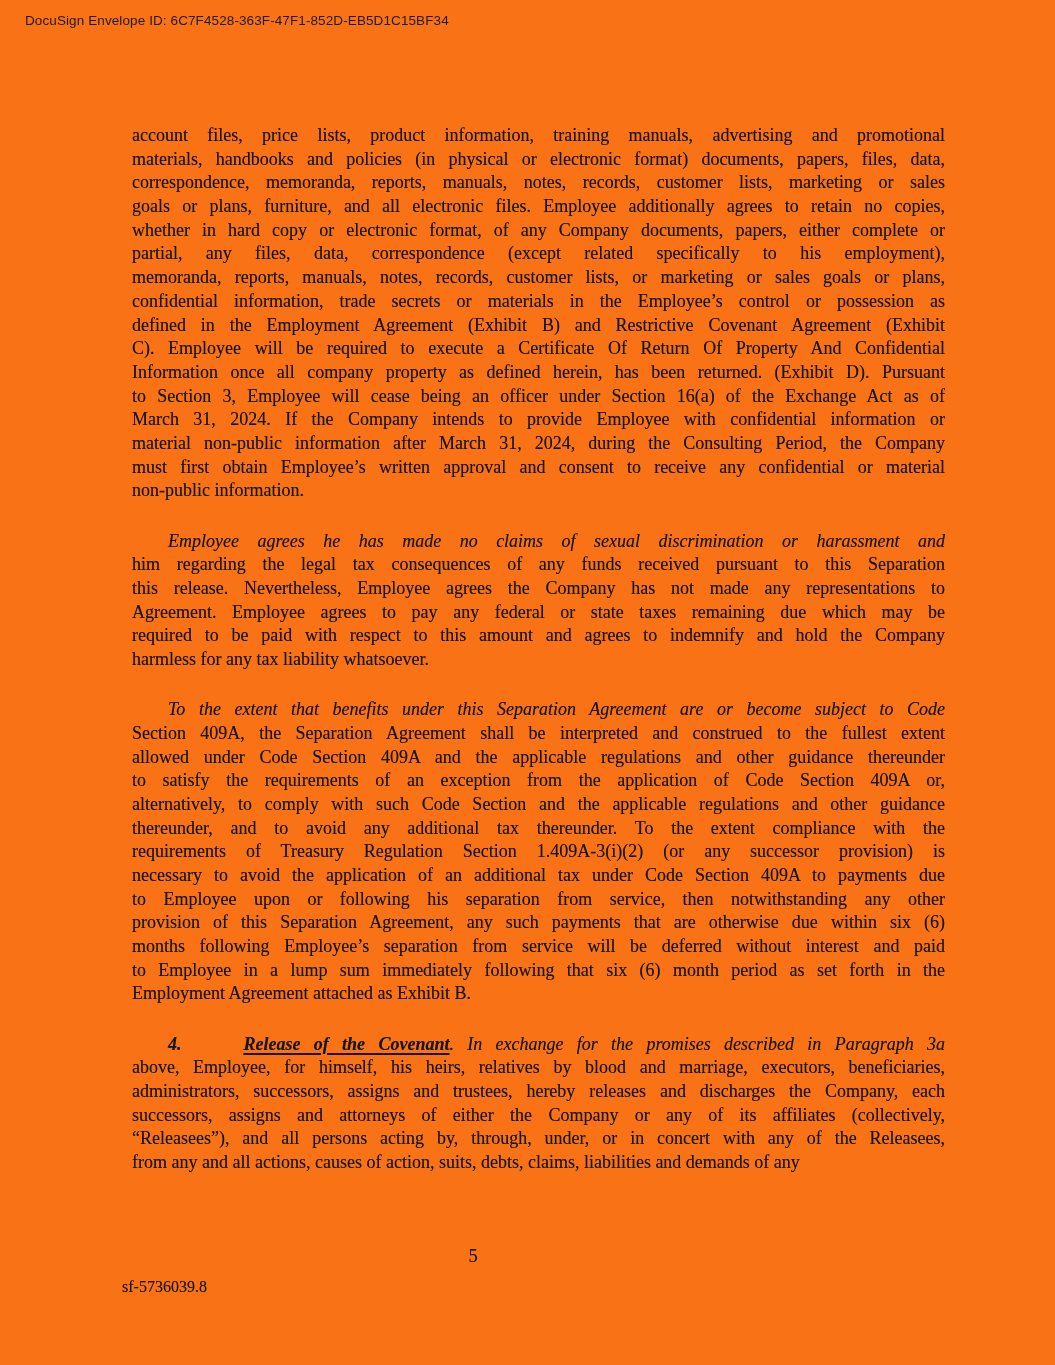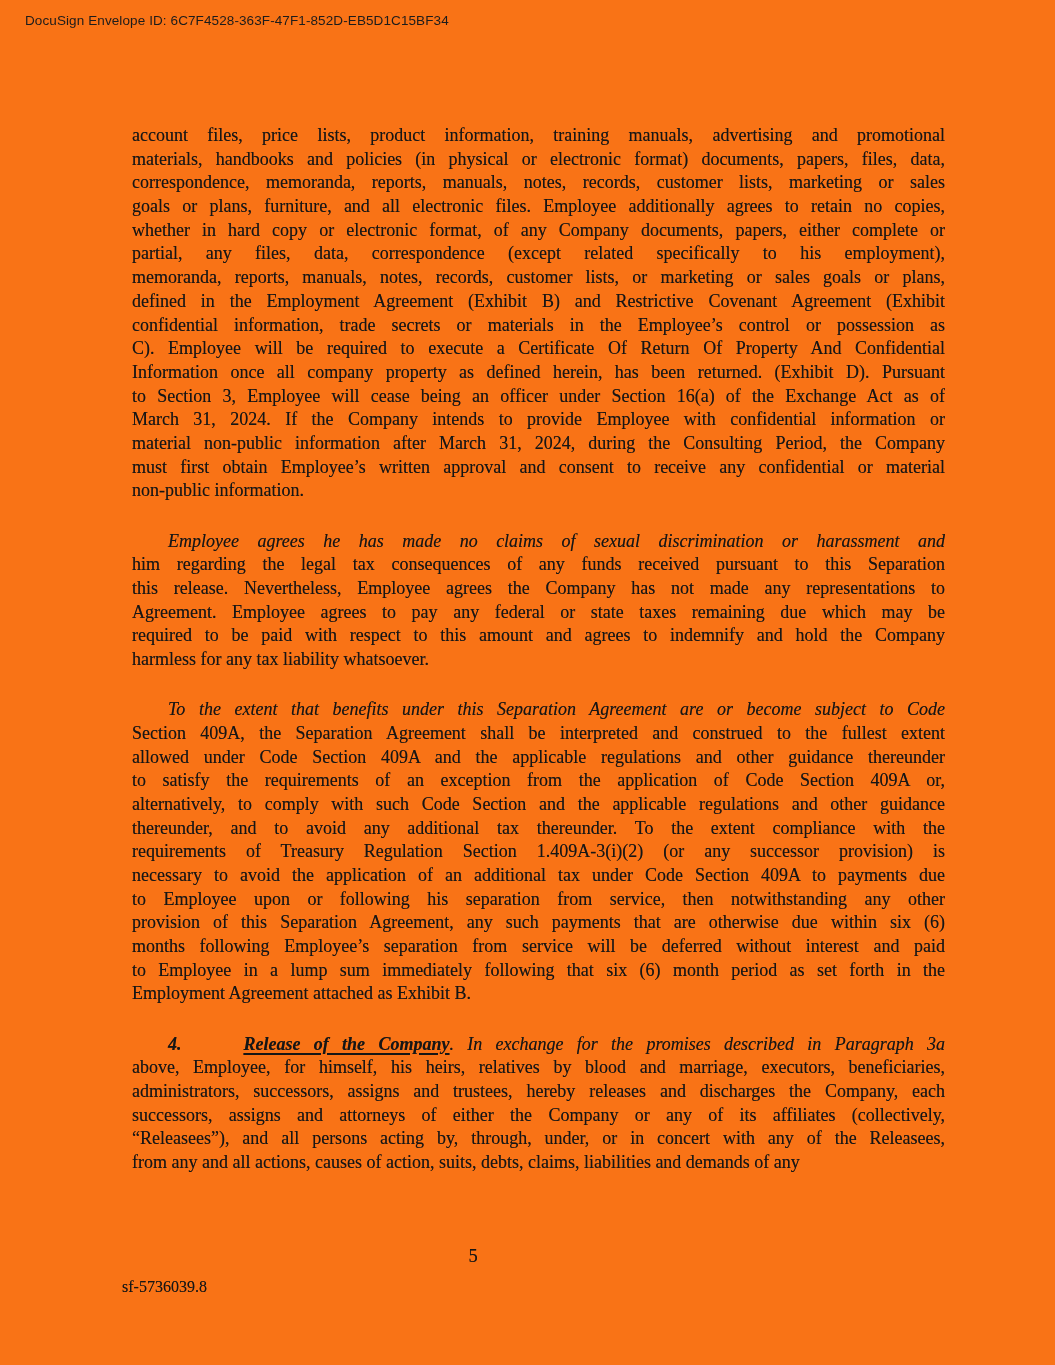--- a/index.html
+++ b/index.html
@@ -75,22 +75,22 @@
 
   <div class="body-column">
       <div class="para">
         <div class="line">account files, price lists, product information, training manuals, advertising and promotional</div>
         <div class="line">materials, handbooks and policies (in physical or electronic format) documents, papers, files, data,</div>
         <div class="line">correspondence, memoranda, reports, manuals, notes, records, customer lists, marketing or sales</div>
         <div class="line">goals or plans, furniture, and all electronic files. Employee additionally agrees to retain no copies,</div>
         <div class="line">whether in hard copy or electronic format, of any Company documents, papers, either complete or</div>
         <div class="line">partial, any files, data, correspondence (except related specifically to his employment),</div>
         <div class="line">memoranda, reports, manuals, notes, records, customer lists, or marketing or sales goals or plans,</div>
+        <div class="line">confidential information, trade secrets or materials in the Employee’s control or possession as</div>
         <div class="line">defined in the Employment Agreement (Exhibit B) and Restrictive Covenant Agreement (Exhibit</div>
-        <div class="line">confidential information, trade secrets or materials in the Employee’s control or possession as</div>
         <div class="line">C). Employee will be required to execute a Certificate Of Return Of Property And Confidential</div>
         <div class="line">Information once all company property as defined herein, has been returned. (Exhibit D). Pursuant</div>
         <div class="line">to Section 3, Employee will cease being an officer under Section 16(a) of the Exchange Act as of</div>
         <div class="line">March 31, 2024. If the Company intends to provide Employee with confidential information or</div>
         <div class="line">material non-public information after March 31, 2024, during the Consulting Period, the Company</div>
         <div class="line">must first obtain Employee’s written approval and consent to receive any confidential or material</div>
         <div class="line lastline">non-public information.</div>
       </div>
       <div class="para">
         <div class="line indent">Employee agrees he has made no claims of sexual discrimination or harassment and</div>
@@ -109,21 +109,21 @@
         <div class="line">thereunder, and to avoid any additional tax thereunder. To the extent compliance with the</div>
         <div class="line">requirements of Treasury Regulation Section 1.409A-3(i)(2) (or any successor provision) is</div>
         <div class="line">necessary to avoid the application of an additional tax under Code Section 409A to payments due</div>
         <div class="line">to Employee upon or following his separation from service, then notwithstanding any other</div>
         <div class="line">provision of this Separation Agreement, any such payments that are otherwise due within six (6)</div>
         <div class="line">months following Employee’s separation from service will be deferred without interest and paid</div>
         <div class="line">to Employee in a lump sum immediately following that six (6) month period as set forth in the</div>
         <div class="line lastline">Employment Agreement attached as Exhibit B.</div>
       </div>
       <div class="para">
-        <div class="line jline indent"><span class="bold">4.</span><span class="tab"></span><span class="bold underline">Release of the Company</span>. In exchange for the promises described in Paragraph 3a</div>
+        <div class="line jline indent"><span class="bold">4.</span><span class="tab"></span><span class="bold underline">Release of the Covenant</span>. In exchange for the promises described in Paragraph 3a</div>
         <div class="line">above, Employee, for himself, his heirs, relatives by blood and marriage, executors, beneficiaries,</div>
         <div class="line">administrators, successors, assigns and trustees, hereby releases and discharges the Company, each</div>
         <div class="line">successors, assigns and attorneys of either the Company or any of its affiliates (collectively,</div>
         <div class="line">“Releasees”), and all persons acting by, through, under, or in concert with any of the Releasees,</div>
         <div class="line lastline">from any and all actions, causes of action, suits, debts, claims, liabilities and demands of any</div>
       </div>
     </div>
 
   <div class="page-number">5</div>
 

